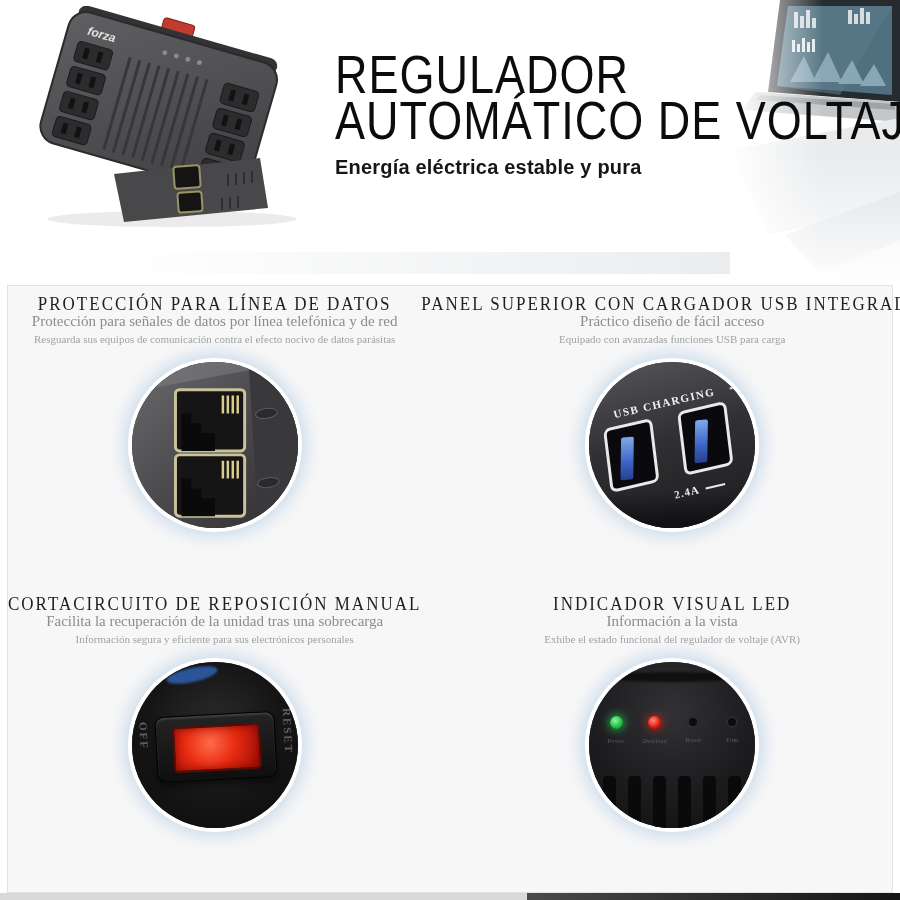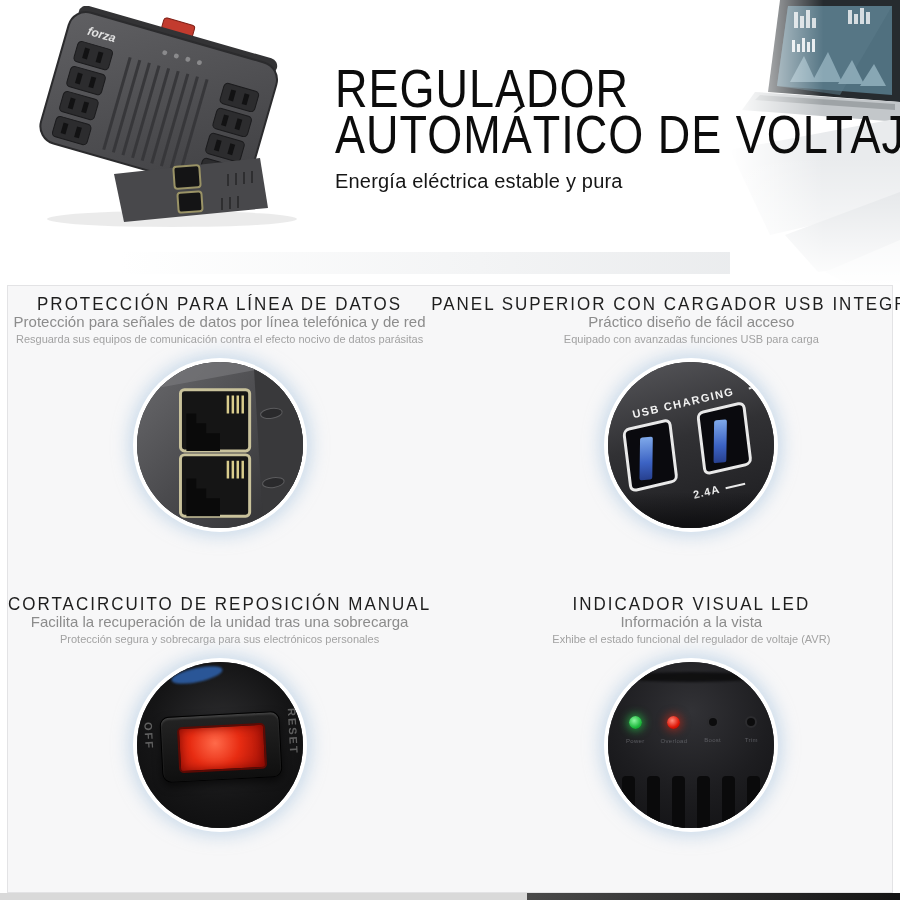--- a/index.html
+++ b/index.html
@@ -12,36 +12,37 @@
 
   
   .laptop-bg { position:absolute; top:0; right:0; width:170px; height:285px; }
   .desk-band {
     position:absolute; top:252px; left:120px; right:170px; height:22px;
     background:linear-gradient(to left, #e7e9eb, rgba(240,241,243,0));
     opacity:.85;
   }
   .product-photo { position:absolute; top:6px; left:22px; width:300px; height:225px; }
 
-  .title-block { position:absolute; top:62px; left:335px; width:560px; }
+  .title-block { position:absolute; top:48px; left:335px; width:560px; }
   .title-line {
     font-size:45px; font-weight:400; color:#0c0c0c; letter-spacing:1px;
     line-height:1.02; transform:scaleY(1.18); transform-origin:left top;
     white-space:nowrap;
   }
   .title-sub {
-    margin-top:16px; font-size:20px; font-weight:400; color:#161616; letter-spacing:.2px;
+    margin-top:16px; font-size:20px; font-weight:700; color:#161616; letter-spacing:.2px;
   }
 
   
   .panel {
     position:absolute; left:7px; right:7px; top:285px; bottom:7px;
     background:#f7f7f8; border:1px solid #e3e3e5;
     display:grid; grid-template-columns:1fr 1fr; grid-template-rows:300px 1fr;
     padding-top:5px;
+    font-family:Liberation Serif, serif;
   }
   .feature { text-align:center; padding-top:2px; }
   .feature-heading {
     font-size:17px; font-weight:400; color:#1e1e1e; letter-spacing:2px;
     transform:scaleY(1.12); transform-origin:center top; white-space:nowrap;
   }
   .feature-desc { font-size:15px; color:#8c8c8c; }
   .feature-detail { margin-top:3px; font-size:11px; color:#a2a2a2; }
 
   .circle {
@@ -317,21 +318,21 @@
             <div class="usb-amp">2.4A</div>
           </div>
           <div class="usb-shadow-bottom"></div>
         </div>
       </div>
     </div>
 
     <div class="feature">
       <div class="feature-heading">CORTACIRCUITO DE REPOSICIÓN MANUAL</div>
       <div class="feature-desc">Facilita la recuperación de la unidad tras una sobrecarga</div>
-      <div class="feature-detail">Protección segura y sobrecarga para sus electrónicos personales</div>
+      <div class="feature-detail">Información segura y eficiente para sus electrónicos personales</div>
       <div class="circle">
         <div class="sw-scene">
           <div class="sw-blue"></div>
           <div class="sw-vert sw-off">OFF</div>
           <div class="sw-vert sw-reset">RESET</div>
           <div class="sw-body">
             <div class="sw-red"></div>
           </div>
         </div>
       </div>

